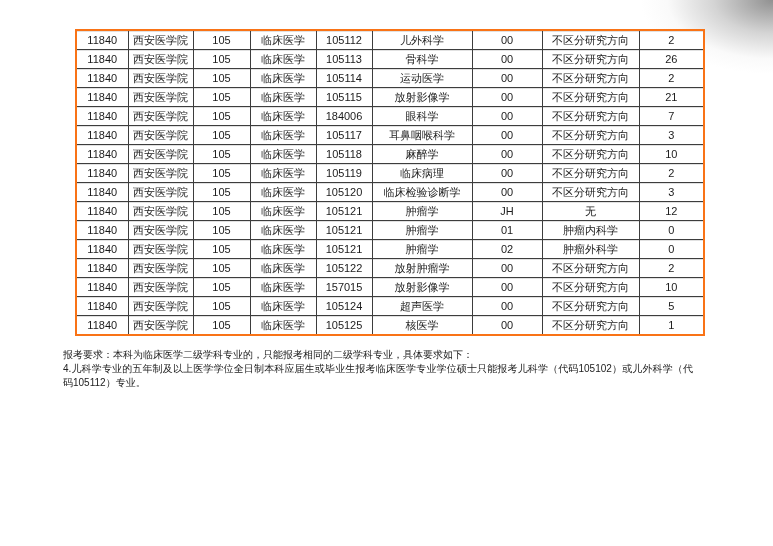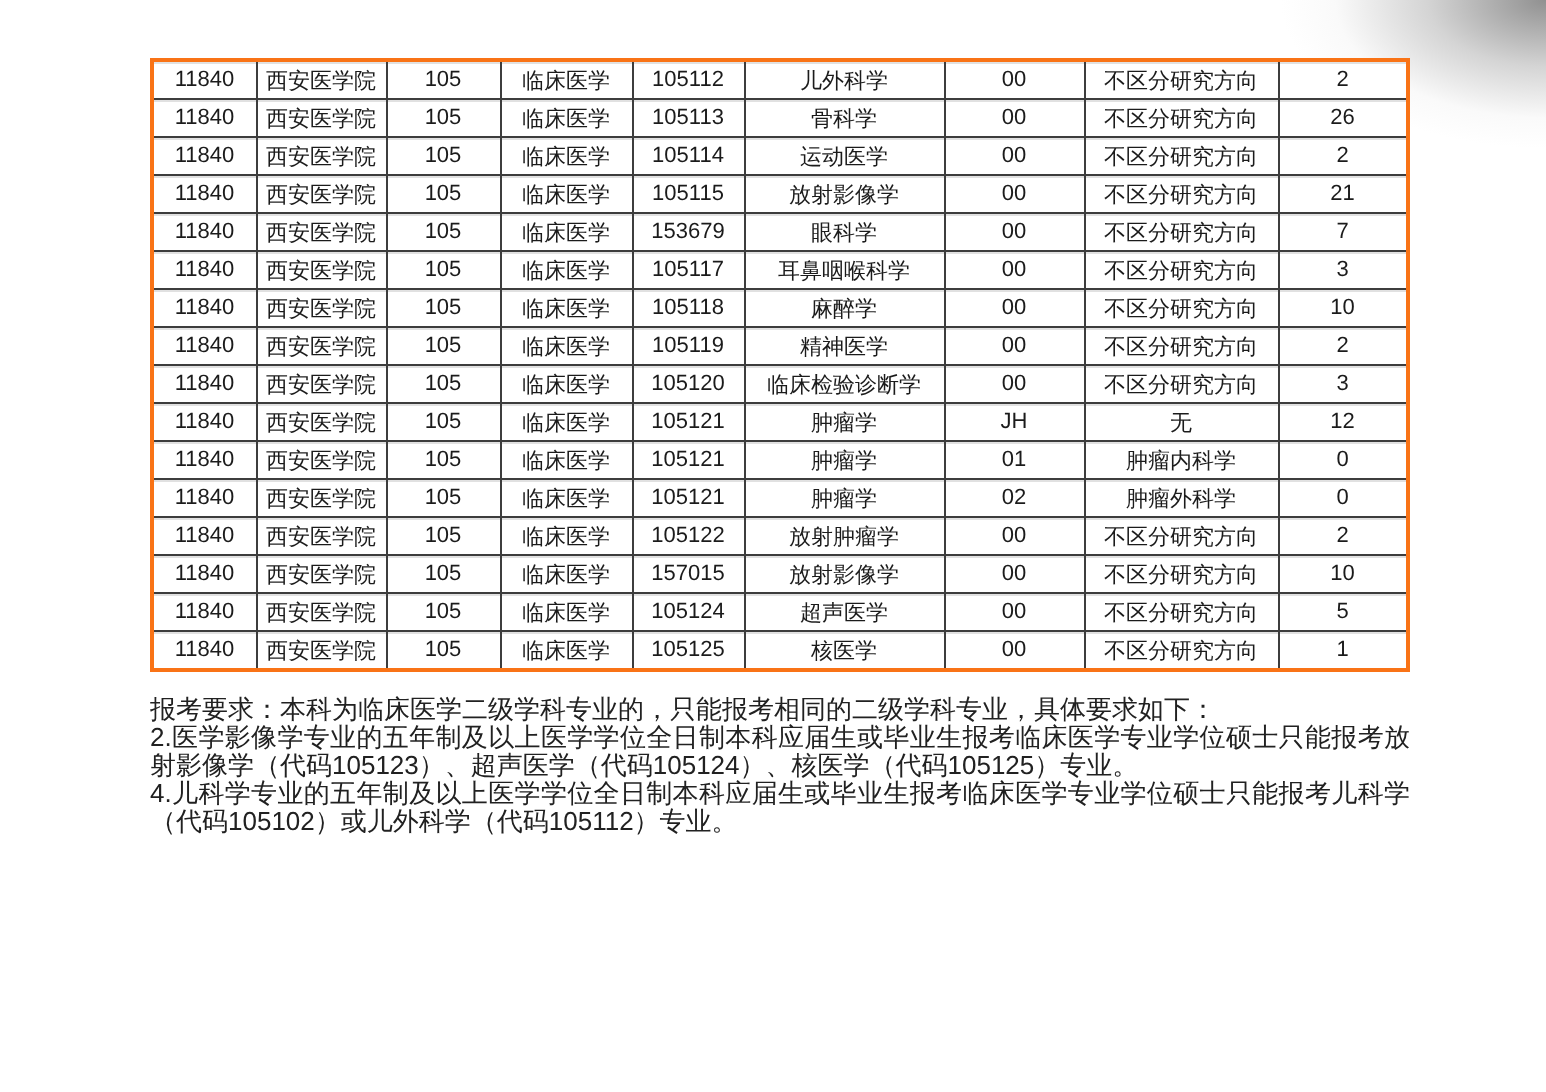--- a/index.html
+++ b/index.html
@@ -44,24 +44,24 @@
     text-align: center;
     vertical-align: middle;
     font-size: 11px;
     color: #1b1b1b;
     white-space: nowrap;
     overflow: hidden;
     background: #ffffff;
   }
   .notes {
     position: absolute;
-    left: 75px;
+    left: 63px;
     top: 348px;
     width: 630px;
-    font-size: 13px;
+    font-size: 10px;
     line-height: 13.9px;
     color: #212121;
     text-align: justify;
   }
   .notes p {
     margin: 0;
     padding: 0;
   }
 </style>
 </head>
@@ -124,21 +124,21 @@
         <td>放射影像学</td>
         <td>00</td>
         <td>不区分研究方向</td>
         <td>21</td>
       </tr>
       <tr>
         <td>11840</td>
         <td>西安医学院</td>
         <td>105</td>
         <td>临床医学</td>
-        <td>153679</td>
+        <td>184006</td>
         <td>眼科学</td>
         <td>00</td>
         <td>不区分研究方向</td>
         <td>7</td>
       </tr>
       <tr>
         <td>11840</td>
         <td>西安医学院</td>
         <td>105</td>
         <td>临床医学</td>
@@ -158,21 +158,21 @@
         <td>00</td>
         <td>不区分研究方向</td>
         <td>10</td>
       </tr>
       <tr>
         <td>11840</td>
         <td>西安医学院</td>
         <td>105</td>
         <td>临床医学</td>
         <td>105119</td>
-        <td>精神医学</td>
+        <td>临床病理</td>
         <td>00</td>
         <td>不区分研究方向</td>
         <td>2</td>
       </tr>
       <tr>
         <td>11840</td>
         <td>西安医学院</td>
         <td>105</td>
         <td>临床医学</td>
         <td>105120</td>
@@ -256,15 +256,14 @@
         <td>核医学</td>
         <td>00</td>
         <td>不区分研究方向</td>
         <td>1</td>
       </tr>
     </tbody>
 </table>
 
 <div class="notes">
     <p>报考要求：本科为临床医学二级学科专业的，只能报考相同的二级学科专业，具体要求如下：</p>
-    <p>2.医学影像学专业的五年制及以上医学学位全日制本科应届生或毕业生报考临床医学专业学位硕士只能报考放射影像学（代码105123）、超声医学（代码105124）、核医学（代码105125）专业。</p>
     <p>4.儿科学专业的五年制及以上医学学位全日制本科应届生或毕业生报考临床医学专业学位硕士只能报考儿科学（代码105102）或儿外科学（代码105112）专业。</p>
   </div>
 
 </body></html>

